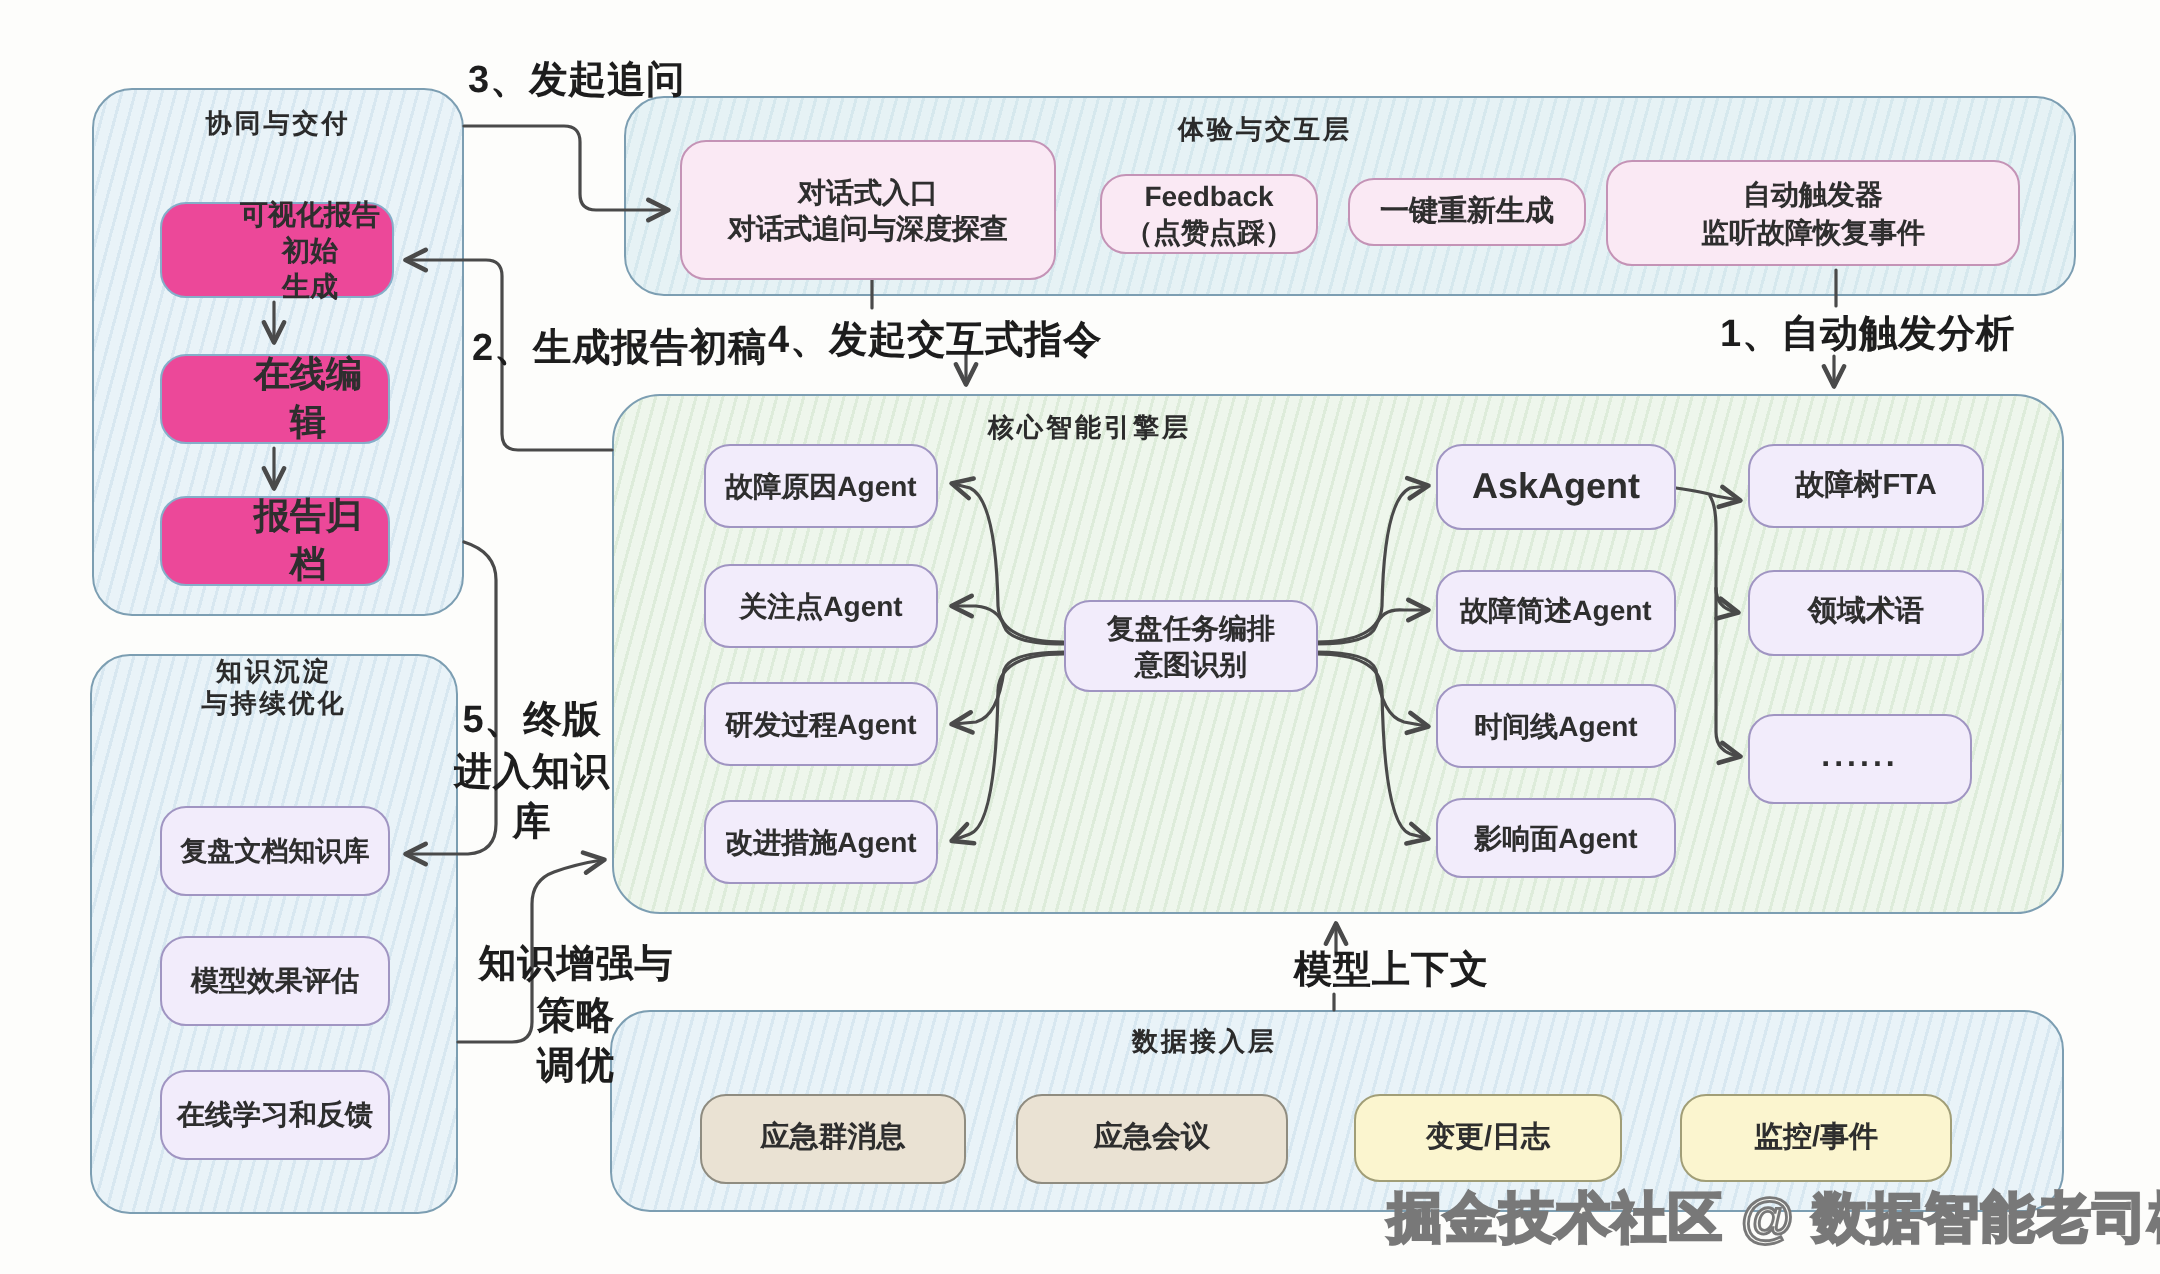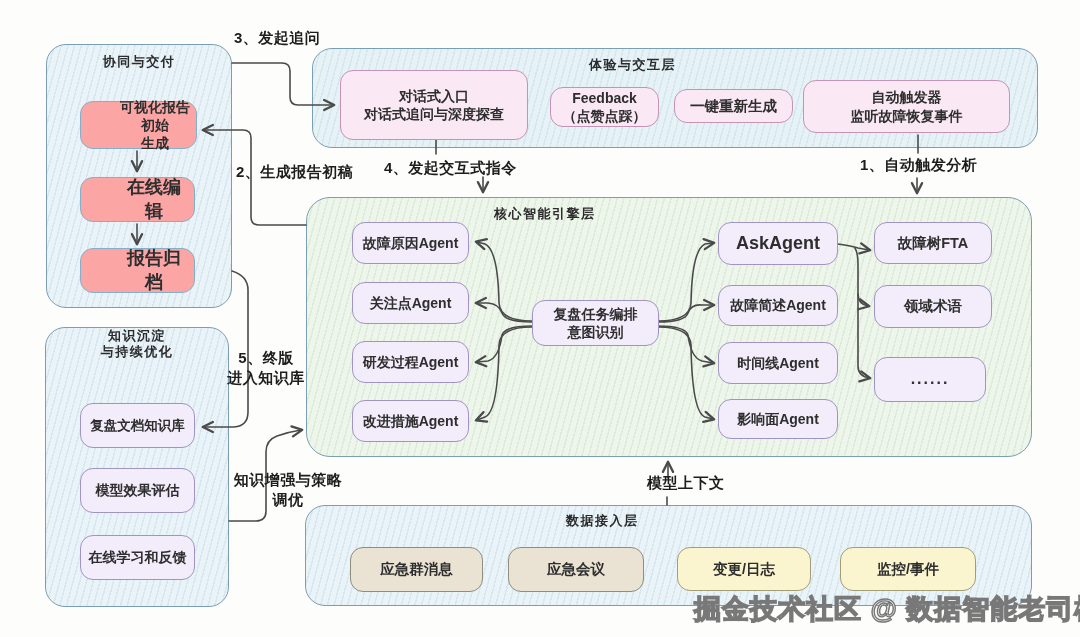--- a/index.html
+++ b/index.html
@@ -27,27 +27,27 @@
   .ctitle{
     position:absolute;font-weight:700;font-size:13px;color:#2b2b2b;
     white-space:pre-line;letter-spacing:1.5px;line-height:1.25;
   }
   .ctitle.centered{text-align:center;}
   .node{
     position:absolute;display:flex;align-items:center;justify-content:center;
     text-align:center;border-radius:13px;font-weight:600;color:#2e2e2e;
     white-space:pre-line;line-height:1.3;font-size:18px;padding:2px 5px;box-sizing:border-box;
   }
-  .b-blue  {background:#fca5a5;border:1.4px solid #85aec9;padding-left:38px;}
+  .b-blue  {background:#ec4899;border:1.4px solid #85aec9;padding-left:38px;}
   .b-pink  {background:#fae9f4;border:1.4px solid #c493b6;}
   .b-lav   {background:#f2ecfb;border:1.4px solid #a095c2;}
   .b-beige {background:#eae2d3;border:1.4px solid #8f8c80;}
   .b-yellow{background:#fbf5cf;border:1.4px solid #a19e77;}
   .elabel{
-    position:absolute;font-weight:700;font-size:15px;color:#1d1d1d;
+    position:absolute;font-weight:700;font-size:19px;color:#1d1d1d;
     white-space:pre-line;letter-spacing:0.5px;line-height:1.35;
   }
   .elabel.centered{text-align:center;}
   svg.wires{position:absolute;left:0;top:0;width:1080px;height:637px;pointer-events:none;}
   #watermark{
     position:absolute;left:694px;top:591px;font-size:27px;font-weight:700;
     letter-spacing:1px;color:#f7f7f3;-webkit-text-stroke:1.4px #787878;
     text-shadow:0 0 1px #9a9a9a;white-space:nowrap;
   }
   .fs135{font-size:13.5px;} .fs14{font-size:14px;} .fs145{font-size:14.5px;} .fs16{font-size:16px;letter-spacing:2px;}

